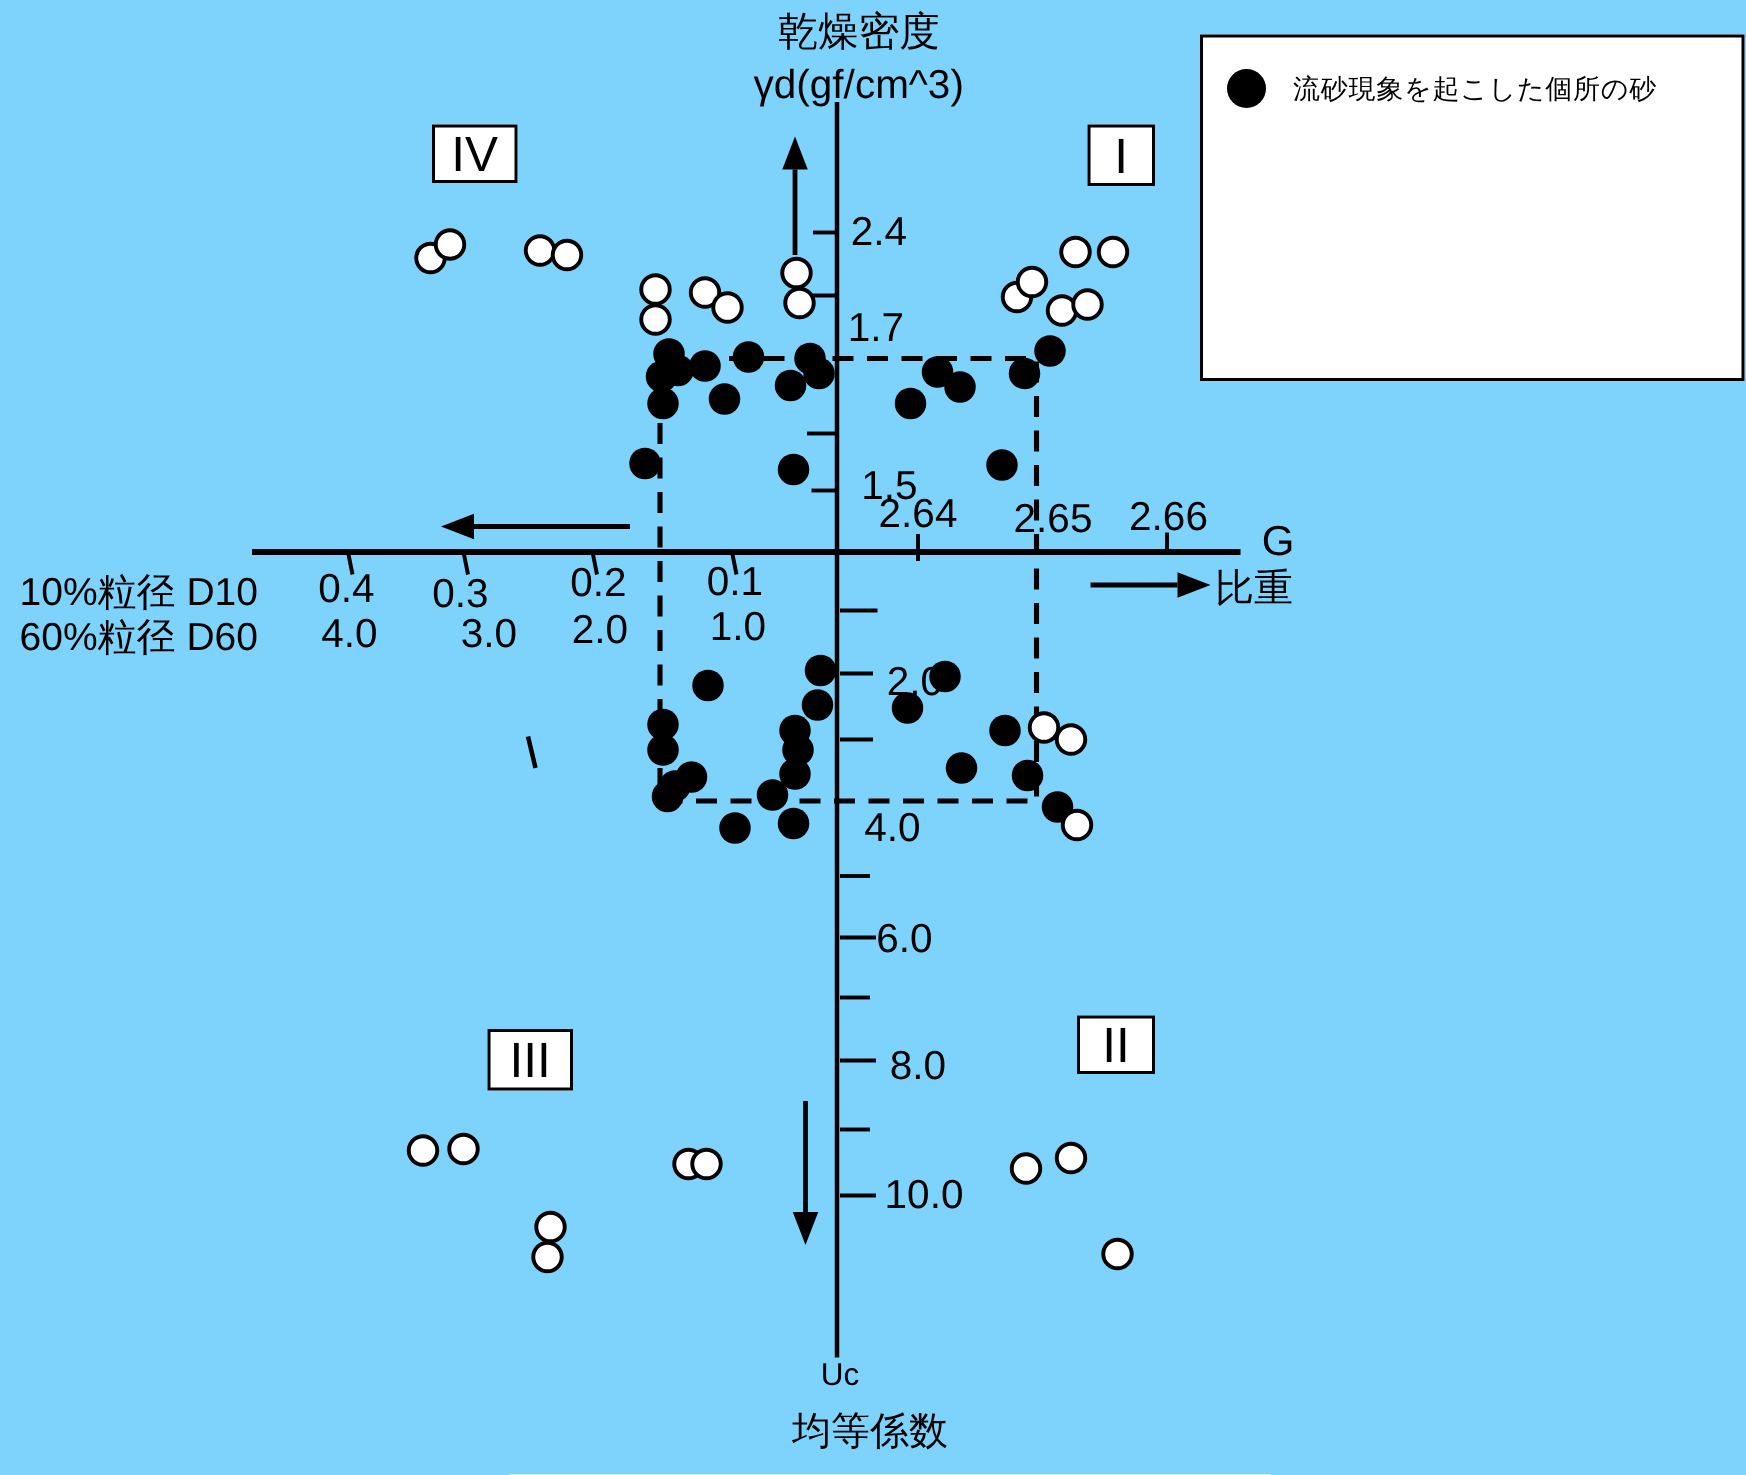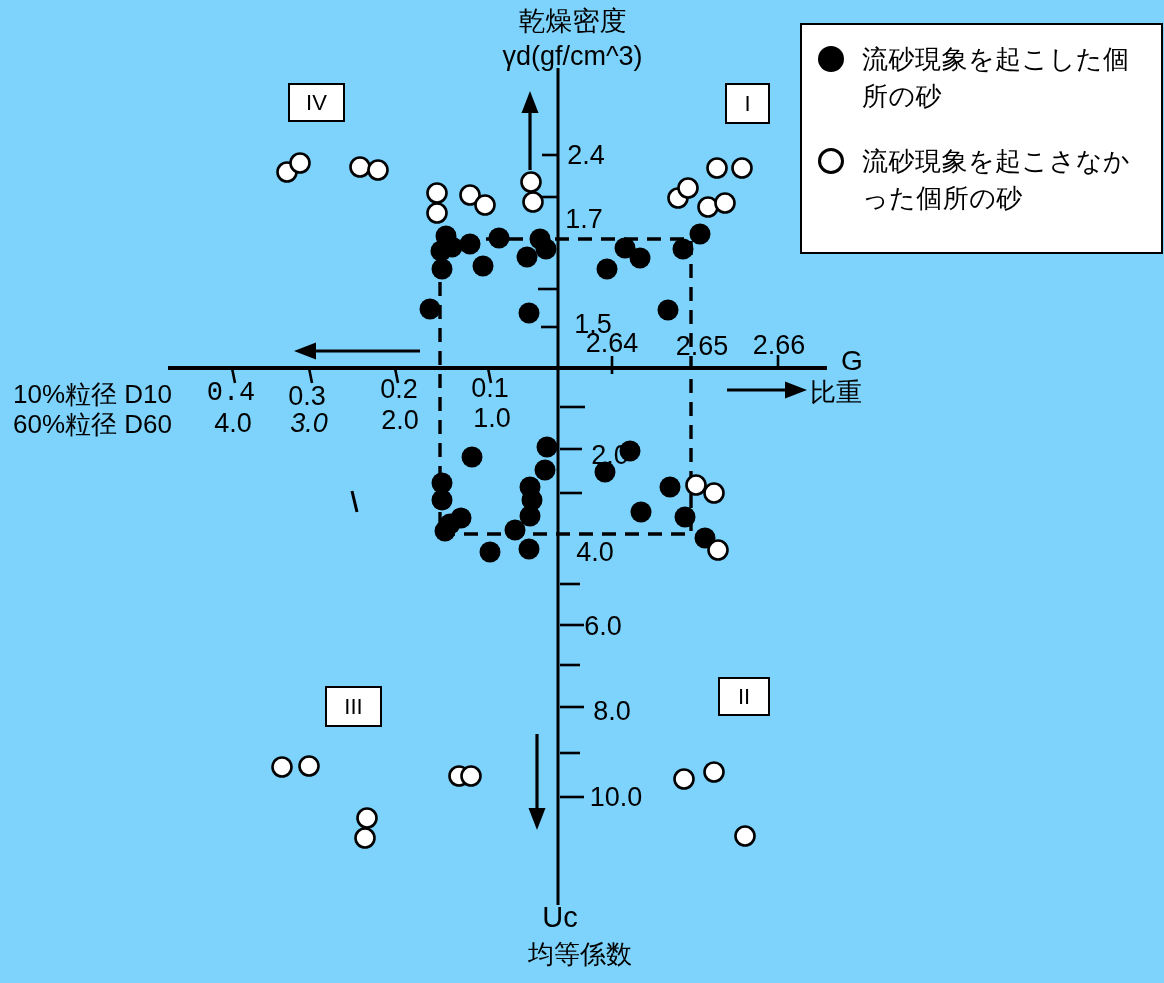--- a/index.html
+++ b/index.html
@@ -8,31 +8,31 @@
     font-family:"Liberation Sans","DejaVu Sans",sans-serif;color:#000;
   }
   #chart-svg{position:absolute;left:0;top:0;width:1164px;height:983px;}
   .abs{position:absolute;}
   .ctr{position:absolute;transform:translate(-50%,-50%);white-space:nowrap;}
   .num{font-size:27px;font-weight:400;letter-spacing:0px;}
   .axis-title{font-size:27px;line-height:35px;text-align:center;}
   .cjk{font-size:26px;}
   .qbox{
     position:absolute;border:2.5px solid #000;display:flex;align-items:center;justify-content:center;
-    font-size:22px;background:#fff;box-sizing:border-box;
+    font-size:33px;background:#fff;box-sizing:border-box;
   }
   #legend{
     position:absolute;left:800px;top:23px;width:363px;height:231px;border:2.5px solid #000;
     box-sizing:border-box;background:#fff;
   }
   .legend-item{position:absolute;left:16px;display:flex;align-items:flex-start;}
   .legend-item .sym{flex:0 0 auto;width:26px;height:26px;border-radius:50%;margin-top:5px;box-sizing:border-box;}
   .legend-item .sym.filled{background:#000;}
   .legend-item .sym.open{background:#fff;border:3px solid #000;}
-  .legend-text{margin-left:18px;width:284px;font-size:26px;line-height:37px;letter-spacing:0.5px;}
+  .legend-text{margin-left:18px;width:284px;font-size:18px;line-height:37px;letter-spacing:0.5px;}
 </style>
 </head>
 <body>
 
 <div id="stage">
 
   <svg id="chart-svg" viewBox="0 0 1164 983">
     <g id="g-axes">
         <line x1="558" y1="68" x2="558" y2="905" stroke="#000000" stroke-width="3"></line>
         <line x1="168" y1="368" x2="827" y2="368" stroke="#000000" stroke-width="4"></line>
@@ -150,54 +150,50 @@
     <div>乾燥密度</div>
     <div>γd(gf/cm^3)</div>
   </div>
 
   <div class="ctr" style="left:852px;top:361px;font-size:28px;">G</div>
   <div class="ctr cjk" style="left:836px;top:392px;">比重</div>
 
   <div class="abs cjk" style="left:13px;top:377px;">10%粒径 D10</div>
   <div class="abs cjk" style="left:13px;top:407px;">60%粒径 D60</div>
 
-  <div class="ctr" style="left:560px;top:917px;font-size:29px;">Uc</div>
+  <div class="ctr" style="left:560px;top:917px;font-size:21px;">Uc</div>
   <div class="ctr cjk" style="left:580px;top:954px;">均等係数</div>
 
   <div class="qbox" style="left: 288px; top: 83px; width: 57px; height: 39px;">IV</div>
   <div class="qbox" style="left: 725px; top: 83px; width: 45px; height: 41px;">I</div>
   <div class="qbox" style="left: 325px; top: 686px; width: 57px; height: 41px;">III</div>
   <div class="qbox" style="left: 718px; top: 677px; width: 52px; height: 39px;">II</div>
 
   <div id="legend">
     <div class="legend-item" style="top:16px;">
       <span class="sym filled"></span>
       <span class="legend-text">流砂現象を起こした個所の砂</span>
-    </div>
-    <div class="legend-item" style="top:118px;">
-      <span class="sym open"></span>
-      <span class="legend-text">流砂現象を起こさなかった個所の砂</span>
     </div>
   </div>
 
   <div id="labels-layer">
       <span class="ctr num" style="left: 586px; top: 155px;">2.4</span>
       <span class="ctr num" style="left: 584px; top: 219px;">1.7</span>
       <span class="ctr num" style="left: 581px; top: 324px; margin-left: 12px;">1.5</span>
       <span class="ctr num" style="left: 610px; top: 455px;">2.0</span>
       <span class="ctr num" style="left: 595px; top: 552px;">4.0</span>
       <span class="ctr num" style="left: 603px; top: 626px;">6.0</span>
       <span class="ctr num" style="left: 612px; top: 711px;">8.0</span>
       <span class="ctr num" style="left: 616px; top: 797px;">10.0</span>
       <span class="ctr num" style="left: 612px; top: 343px;">2.64</span>
       <span class="ctr num" style="left: 702px; top: 346px;">2.65</span>
       <span class="ctr num" style="left: 779px; top: 345px;">2.66</span>
-      <span class="ctr num" style="left: 231px; top: 393px; font-family: Liberation Mono, monospace;">0.4</span>
+      <span class="ctr num" style="left: 231px; top: 393px;">0.4</span>
       <span class="ctr num" style="left: 307px; top: 396px;">0.3</span>
       <span class="ctr num" style="left: 399px; top: 389px;">0.2</span>
       <span class="ctr num" style="left: 490px; top: 388px;">0.1</span>
       <span class="ctr num" style="left: 233px; top: 423px;">4.0</span>
-      <span class="ctr num" style="left: 309px; top: 423px; font-style: italic;">3.0</span>
+      <span class="ctr num" style="left: 326px; top: 423px;">3.0</span>
       <span class="ctr num" style="left: 400px; top: 420px;">2.0</span>
       <span class="ctr num" style="left: 492px; top: 418px;">1.0</span>
     </div>
 
 </div>
 
 </body></html>

